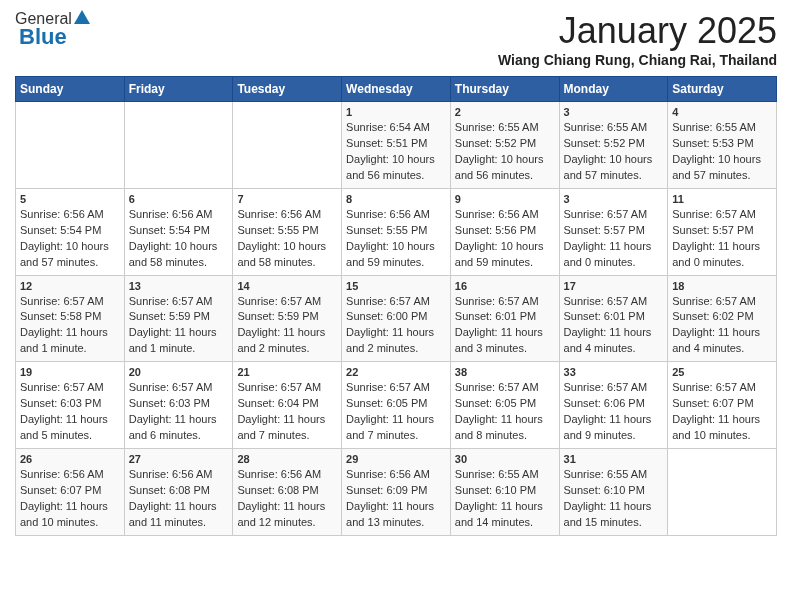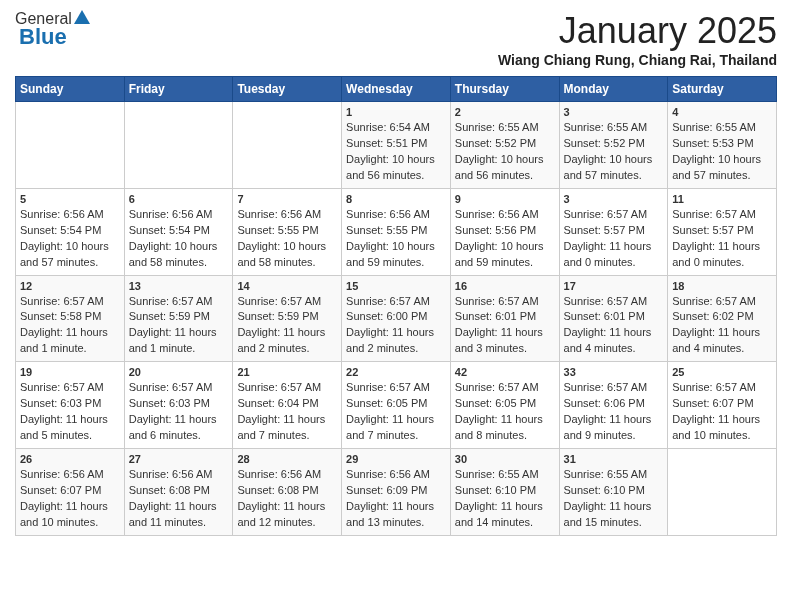--- a/index.html
+++ b/index.html
@@ -267,21 +267,21 @@
 and 7 minutes.</div>
         </td>
         <td>
           <span class="day-number">22</span>
           <div class="day-info" style="white-space: pre-line;">Sunrise: 6:57 AM
 Sunset: 6:05 PM
 Daylight: 11 hours
 and 7 minutes.</div>
         </td>
         <td>
-          <span class="day-number">42</span>
+          <span class="day-number">38</span>
           <div class="day-info" style="white-space: pre-line;">Sunrise: 6:57 AM
 Sunset: 6:05 PM
 Daylight: 11 hours
 and 8 minutes.</div>
         </td>
         <td>
           <span class="day-number">33</span>
           <div class="day-info" style="white-space: pre-line;">Sunrise: 6:57 AM
 Sunset: 6:06 PM
 Daylight: 11 hours

